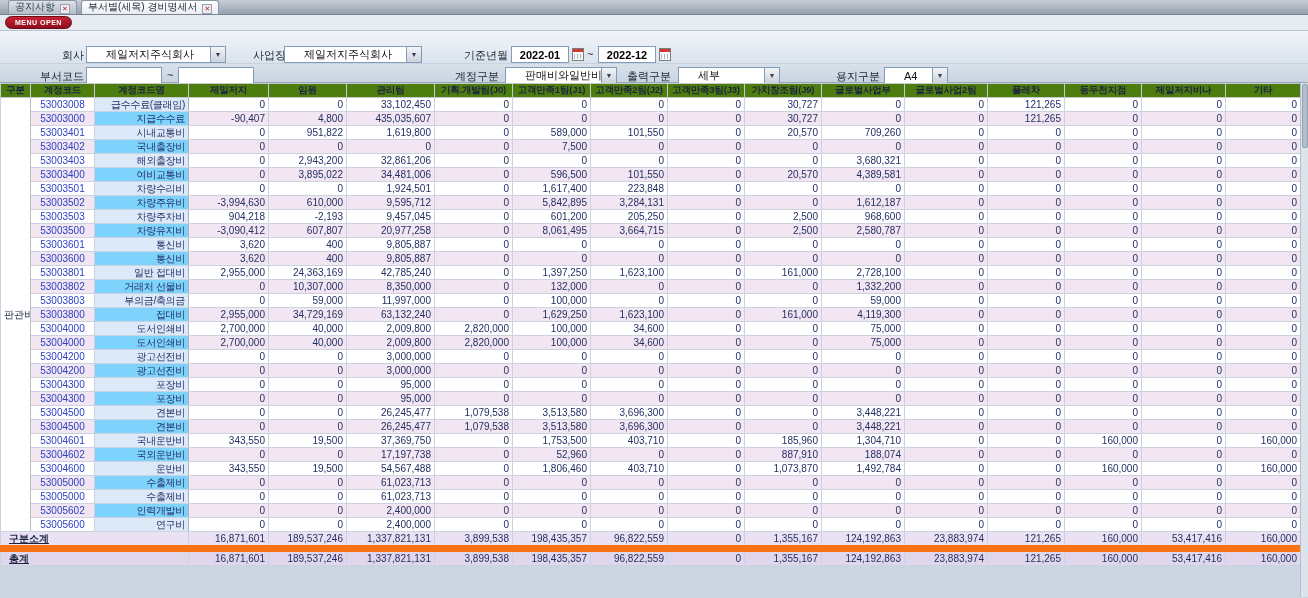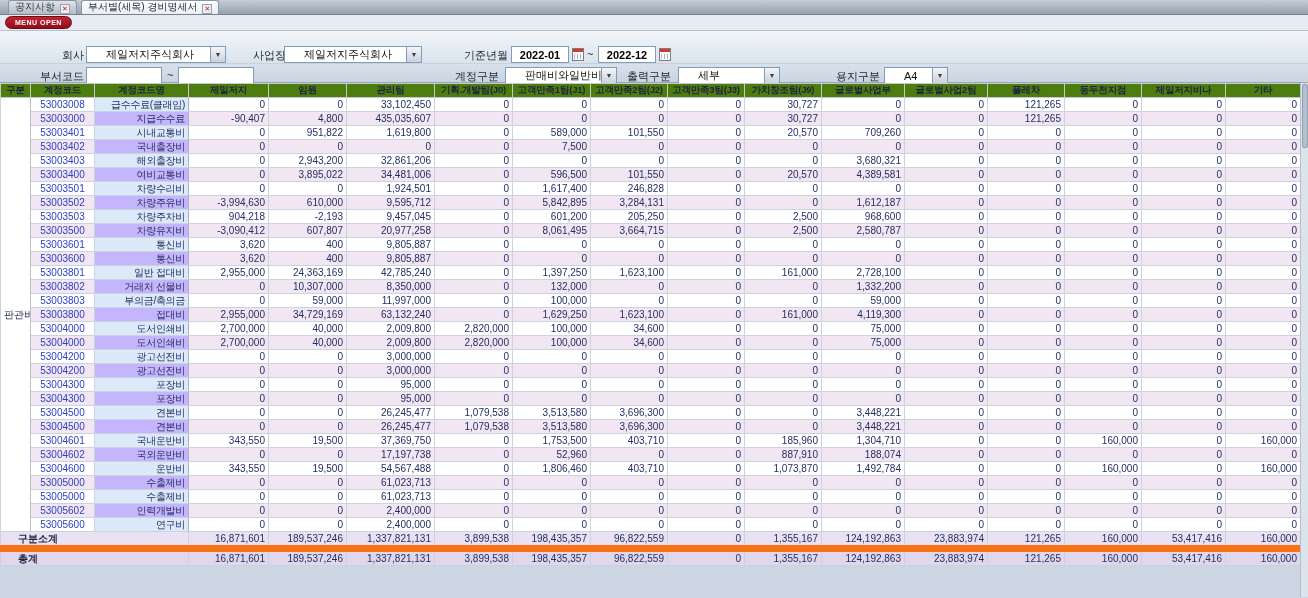--- a/index.html
+++ b/index.html
@@ -55,28 +55,28 @@
   table#grid { border-collapse:collapse; table-layout:fixed; width:1300px; }
   #grid th { height:13px; background:#4d7c0f; border:1px solid #c6c9ce; color:#1c2340;
     font-weight:bold; font-size:9.5px; letter-spacing:-.2px; padding:0 1px;
     white-space:nowrap; overflow:hidden; text-align:center; }
   #grid td { height:14px; border:1px solid #ccd3e0; font-size:10px; line-height:13px;
     padding:0 3px; white-space:nowrap; overflow:hidden; color:#232f63; }
   #grid tr.even td { background:#ffffff; }
   #grid tr.odd  td { background:#f1e6f1; }
   #grid td.code { color:#2b3fc4; text-align:center; padding:0 1px; }
   #grid tr.even td.name { background:#dce9f8; }
-  #grid tr.odd  td.name { background:#c4b5fd; }
+  #grid tr.odd  td.name { background:#7dd3fc; }
   #grid td.name { text-align:right; letter-spacing:-.3px; border-right:1px solid #a7b2c2; }
   #grid td.num  { text-align:right; }
   #grid td.groupcell { background:#f7f0d8; text-align:center; vertical-align:middle;
     color:#1c2340; border-right:1px solid #b9c0cc; }
   #grid tr.subtotal td { background:#eae2f2; }
   #grid tr.total td    { background:#e1d7ed; border-top:7px solid #f97316; }
-  #grid td.sumlabel { text-align:left; font-weight:bold; color:#1c2340; padding-left:17px; }
+  #grid td.sumlabel { text-align:left; font-weight:bold; color:#1c2340; padding-left:8px;text-decoration:underline; }
 
   .vscroll { position:absolute; right:0; top:0; width:8px; height:514px;
     background:#dde3ea; border-left:1px solid #b4bfcc; cursor:pointer; }
   .vscroll .thumb { position:absolute; top:1px; left:1px; width:6px; height:64px;
     background:#b4bfce; border:1px solid #93a0b1; border-radius:2px; }
 </style>
 </head>
 <body>
 
 <div class="tabbar">
@@ -288,21 +288,21 @@
           <td class="num">0</td>
         </tr>
         <tr class="even">
           <td class="code">53003501</td>
           <td class="name">차량수리비</td>
           <td class="num">0</td>
           <td class="num">0</td>
           <td class="num">1,924,501</td>
           <td class="num">0</td>
           <td class="num">1,617,400</td>
-          <td class="num">246,828</td>
+          <td class="num">223,848</td>
           <td class="num">0</td>
           <td class="num">0</td>
           <td class="num">0</td>
           <td class="num">0</td>
           <td class="num">0</td>
           <td class="num">0</td>
           <td class="num">0</td>
           <td class="num">0</td>
         </tr>
         <tr class="odd">

